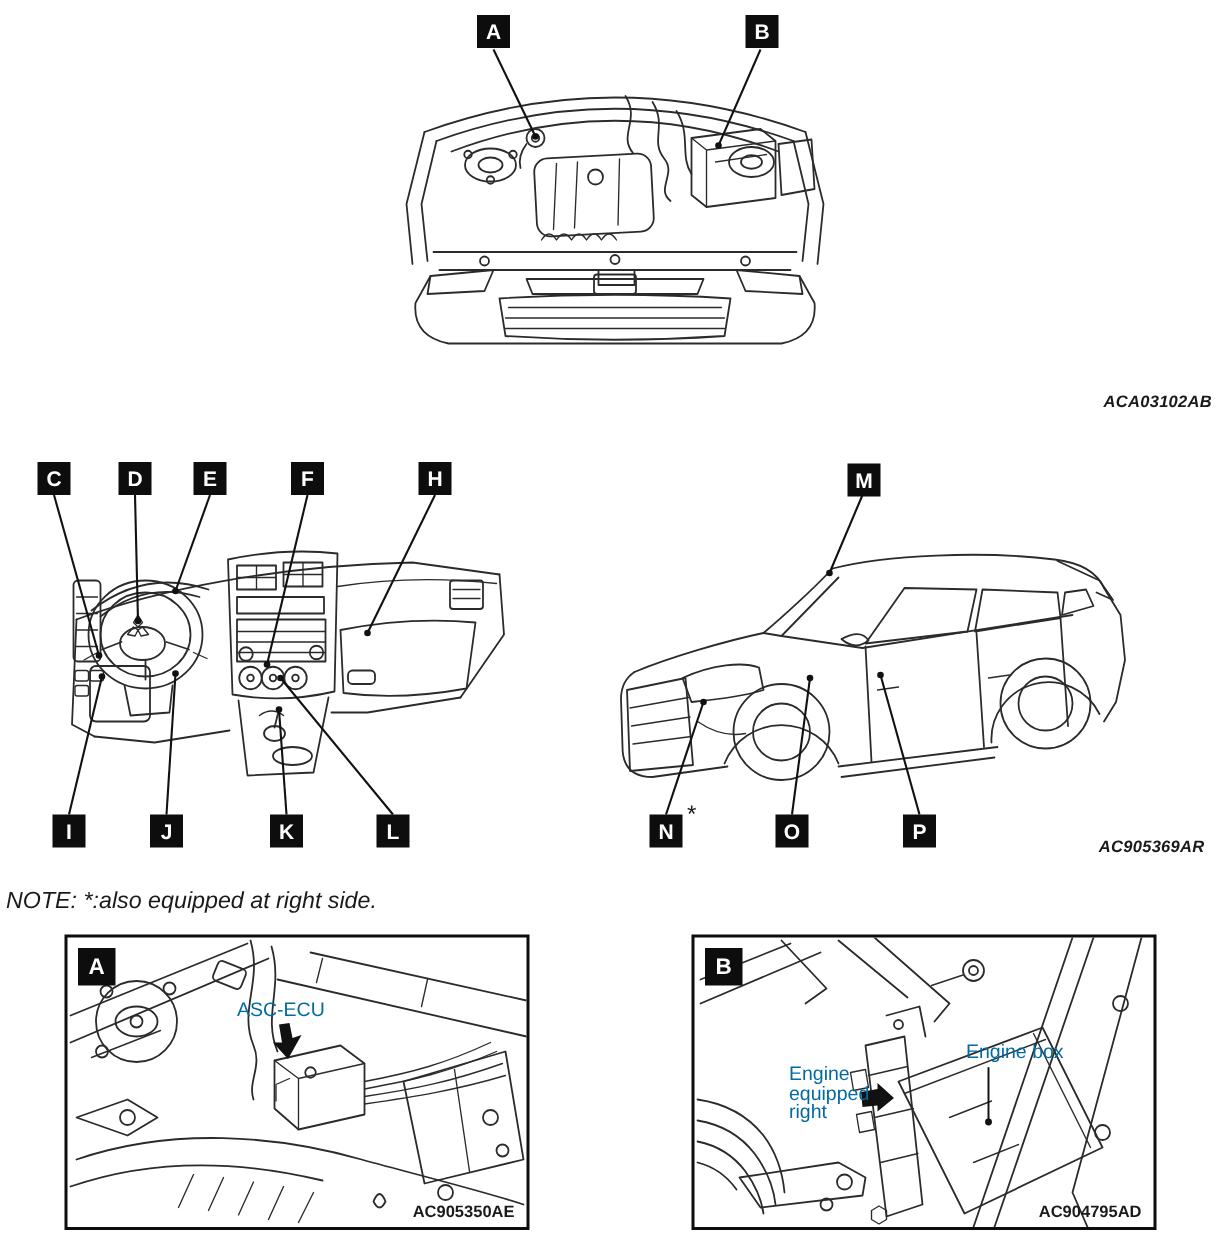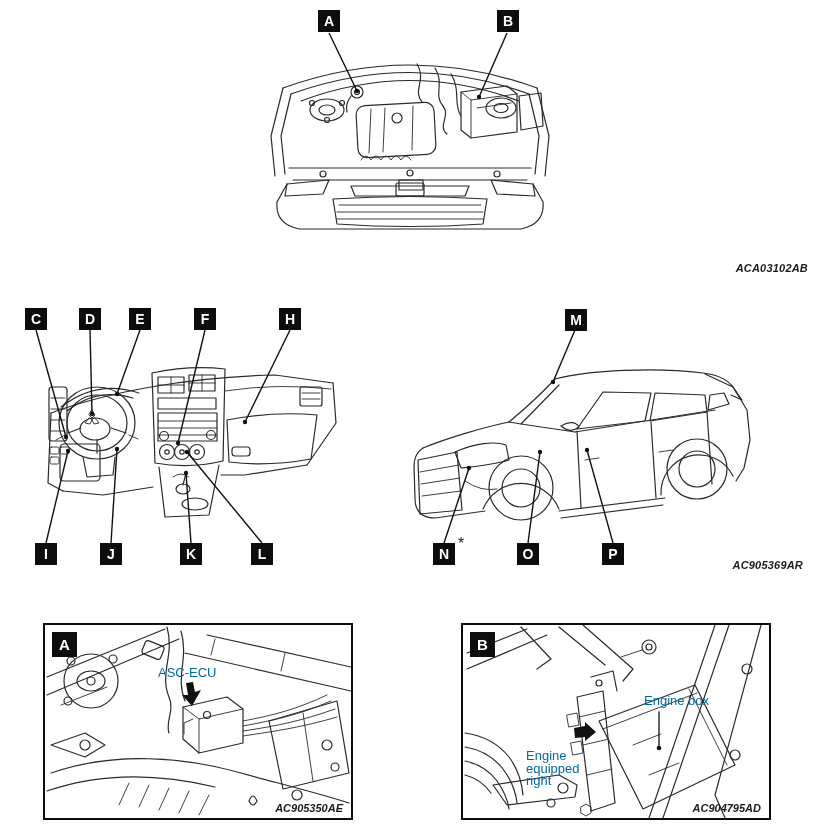--- a/index.html
+++ b/index.html
@@ -18,21 +18,21 @@
            font-size:14px;font-weight:bold;line-height:1;}
   .fig-code{position:absolute;font-size:11px;font-weight:bold;letter-spacing:0.2px;
             text-align:right;color:#1a1a1a;font-style:italic;}
   .note{position:absolute;font-size:15.5px;font-style:italic;color:#1a1a1a;}
   .asterisk{position:absolute;font-size:16px;color:#1a1a1a;}
   .detail-box{position:absolute;width:306px;height:193px;border:2px solid #0d0d0d;background:#fff;}
   .panel-letter{position:absolute;left:7px;top:7px;width:25px;height:25px;background:#0d0d0d;
                 color:#fff;display:flex;align-items:center;justify-content:center;
                 font-size:15px;font-weight:bold;}
   .comp-label{position:absolute;font-size:13px;color:#0369a1;line-height:12.6px;white-space:nowrap;}
-  .detail-code{position:absolute;right:8px;bottom:4px;font-size:11px;font-weight:bold;color:#1a1a1a;font-style:italic;}
+  .detail-code{position:absolute;right:8px;bottom:4px;font-size:11px;font-weight:bold;color:#1a1a1a;}
 </style>
 </head>
 <body>
 
 <div class="page">
 
   <svg class="art abs" style="left:265px;top:36px;" width="290" height="200" viewBox="0 0 290 200">
 
     <path d="M18,52 Q145,6 272,52"></path>
     <path d="M26,58 Q145,15 264,58"></path>
@@ -255,20 +255,21 @@
   <div class="callout" style="left:251px;top:543px;">L</div>
   <div class="callout" style="left:565px;top:309px;">M</div>
   <div class="callout" style="left:433px;top:543px;">N</div>
   <div class="callout" style="left:517px;top:543px;">O</div>
   <div class="callout" style="left:602px;top:543px;">P</div>
   <div class="asterisk" style="left:458px;top:535px;">*</div>
 
   <div class="fig-code" style="left:698px;top:262px;width:110px;">ACA03102AB</div>
   <div class="fig-code" style="left:693px;top:559px;width:110px;">AC905369AR</div>
 
+  <div class="note" style="left:4px;top:592px;">NOTE: *:also equipped at right side.</div>
 
   <div class="detail-box" style="left:43px;top:623px;">
     <svg class="art" width="306" height="193" viewBox="0 0 306 193">
 
       <path d="M2,52 L120,4"></path>
       <path d="M2,70 L134,14"></path>
       <path d="M16,80 L62,62" class="thin"></path>
 
       <path d="M140,28 L306,66"></path>
       <path d="M162,10 L306,42"></path>
@@ -352,21 +353,21 @@
       <circle cx="100" cy="163" r="5"></circle>
       <path d="M118,182 l5,-3 5,3 0,6 -5,3 -5,-3 z" class="thin"></path>
       <circle cx="88" cy="178" r="4"></circle>
 
       <line x1="196" y1="87" x2="196" y2="121" style="stroke:#111;stroke-width:1.3"></line>
       <circle cx="196" cy="123" r="2.3" class="fillink"></circle>
 
       <polygon class="fillink" points="111,103 122,101 122,97 133,107 122,116 122,112 112,113"></polygon>
     </svg>
     <div class="panel-letter">B</div>
-    <div class="comp-label" style="left:63px;top:85px;margin-top:40px;">
+    <div class="comp-label" style="left:63px;top:85px;">
       <div>Engine</div>
       <div>equipped</div>
       <div>right</div>
     </div>
     <div class="comp-label" style="left:181px;top:70px;">Engine box</div>
     <div class="detail-code">AC904795AD</div>
   </div>
 
 </div>
 

